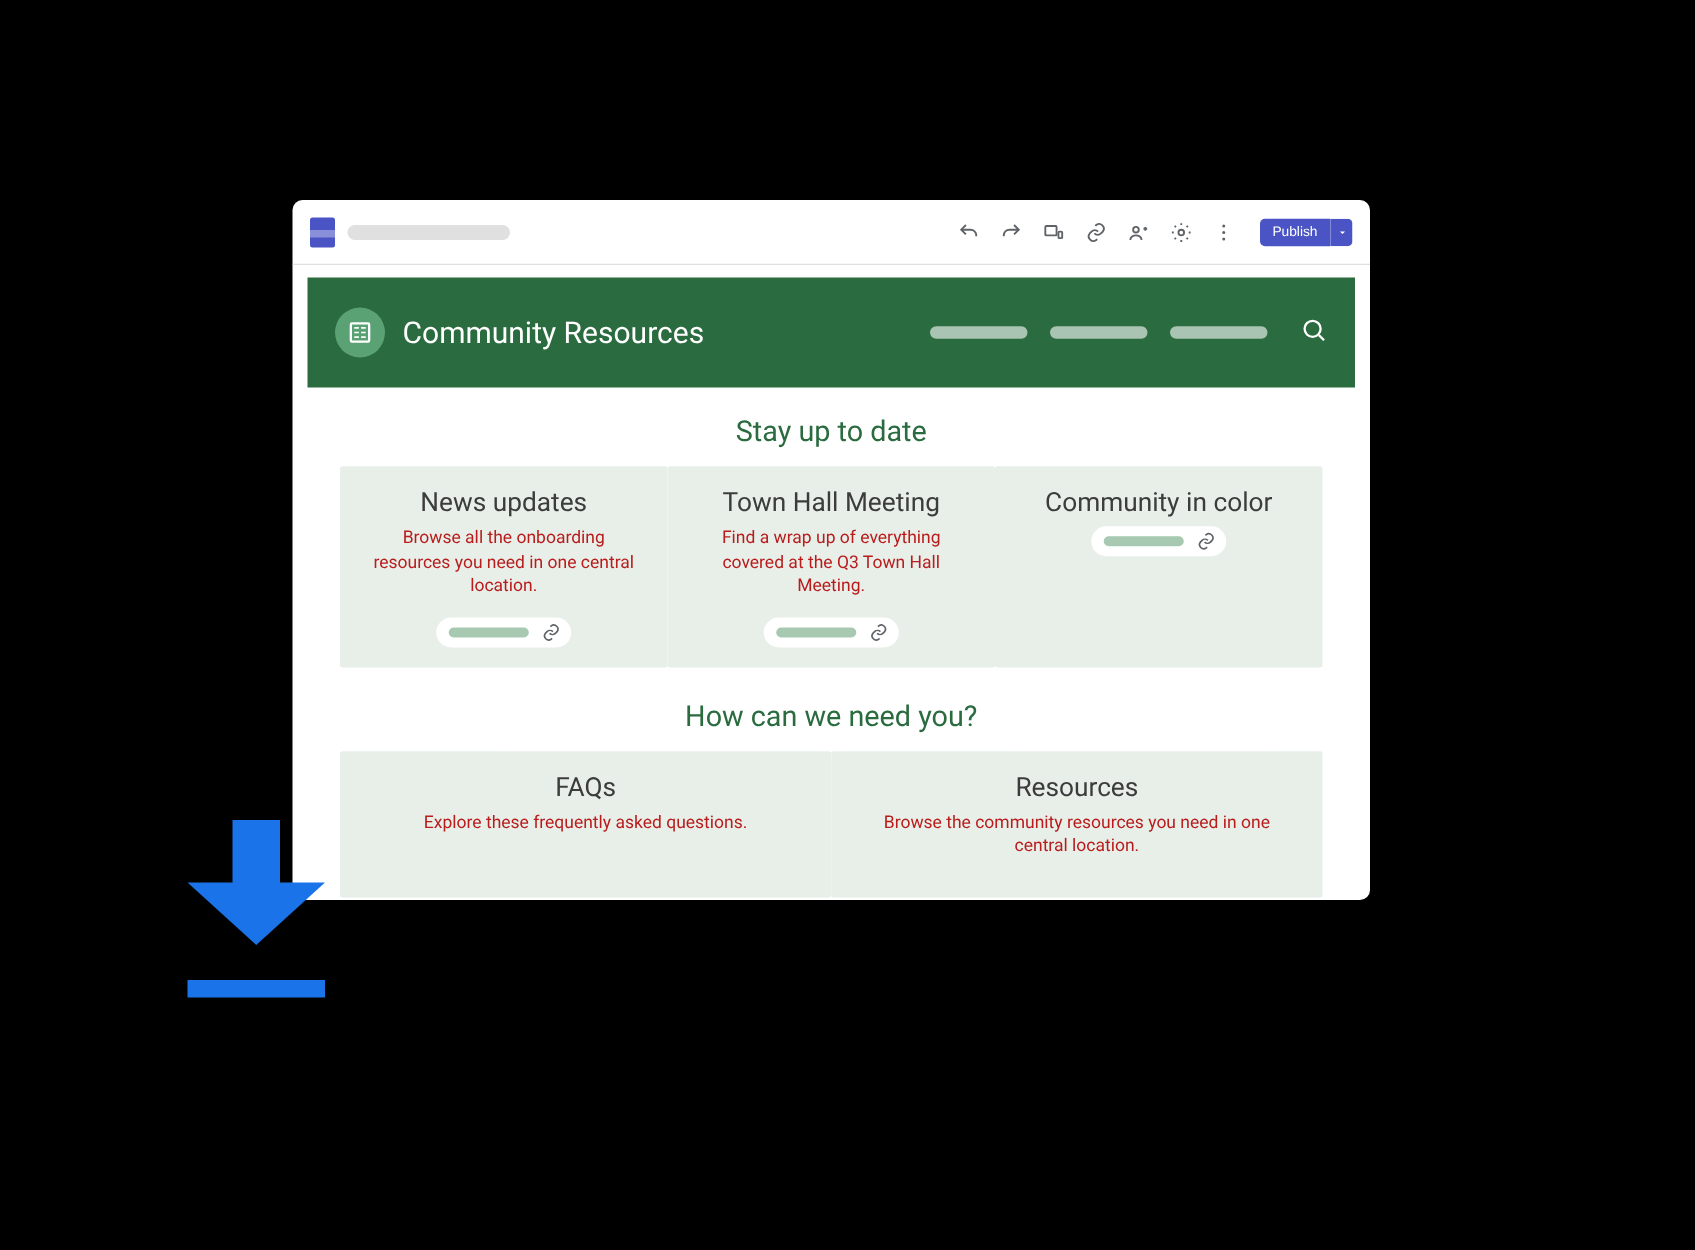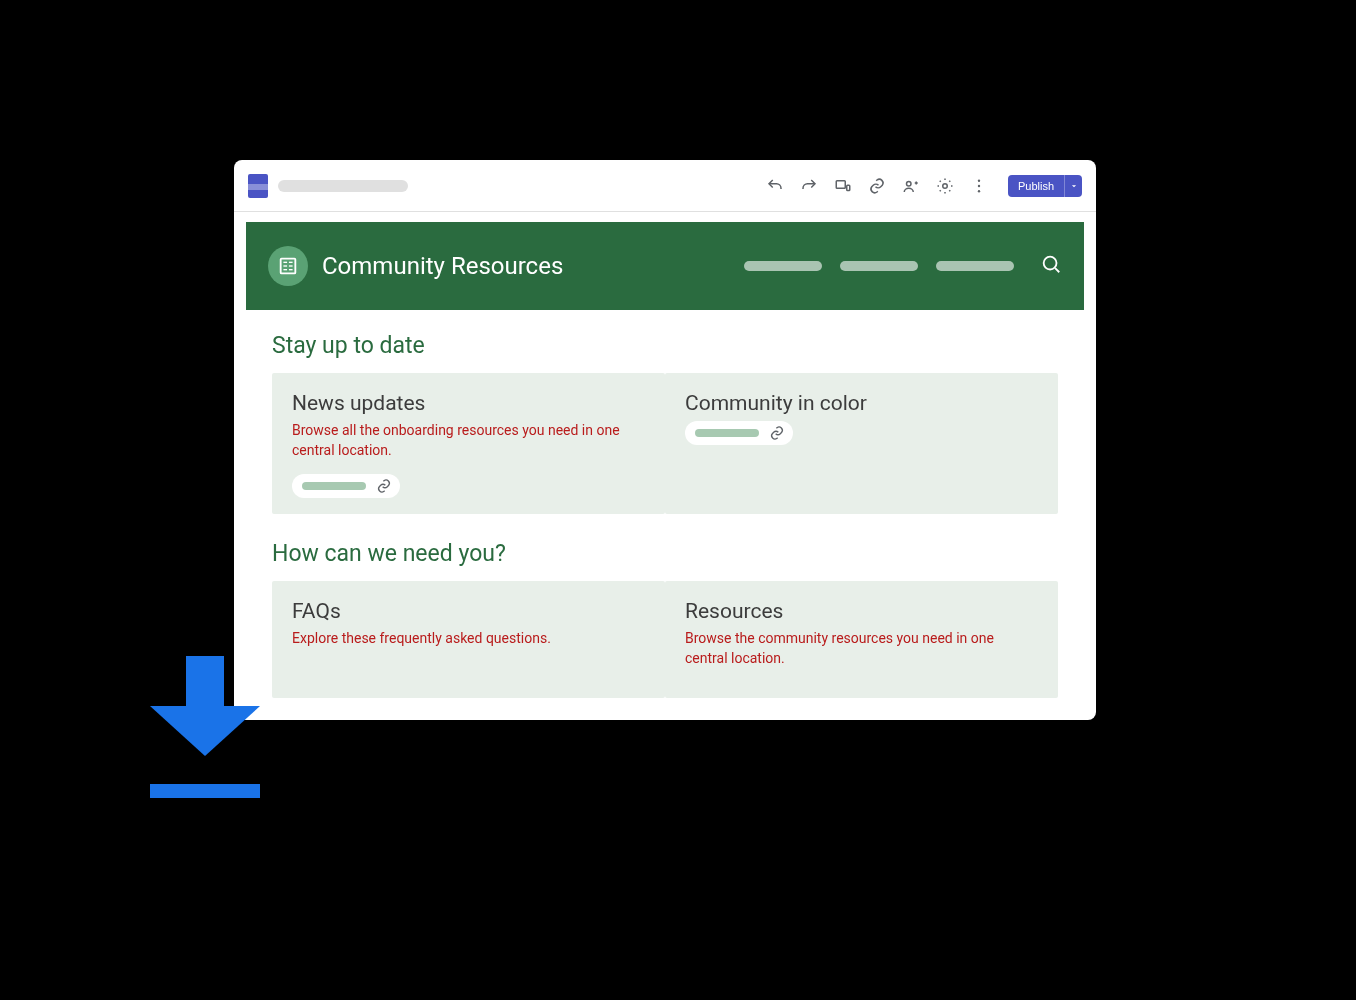--- a/index.html
+++ b/index.html
@@ -130,20 +130,21 @@
     border-radius: 5px;
   }
   .search-icon {
     color: #fff;
     margin-left: 8px;
   }
   .search-icon svg { width: 22px; height: 22px; }
 
   .body-area {
     padding: 22px 26px 0 26px;
+    text-align: center;
   }
   .section-title {
     color: #2a6b3f;
     font-size: 23px;
     font-weight: 400;
     margin-bottom: 14px;
   }
   .card-row {
     display: flex;
     margin-bottom: 26px;
@@ -318,20 +319,31 @@
           <div class="card-desc">Browse all the onboarding resources you need in one central location.</div>
           <div class="link-pill">
             <div class="link-pill-bar"></div>
             <svg viewBox="0 0 24 24" fill="none" stroke="currentColor" stroke-width="2">
                 <path d="M10 13a5 5 0 007 0l2-2a5 5 0 00-7-7l-1 1"></path>
                 <path d="M14 11a5 5 0 00-7 0l-2 2a5 5 0 007 7l1-1"></path>
               </svg>
           </div>
         </div>
         <div class="card">
+          <div class="card-title">Town Hall Meeting</div>
+          <div class="card-desc">Find a wrap up of everything covered at the Q3 Town Hall Meeting.</div>
+          <div class="link-pill">
+            <div class="link-pill-bar"></div>
+            <svg viewBox="0 0 24 24" fill="none" stroke="currentColor" stroke-width="2">
+                <path d="M10 13a5 5 0 007 0l2-2a5 5 0 00-7-7l-1 1"></path>
+                <path d="M14 11a5 5 0 00-7 0l-2 2a5 5 0 007 7l1-1"></path>
+              </svg>
+          </div>
+        </div>
+        <div class="card">
           <div class="card-title">Community in color</div>
           <div class="link-pill">
             <div class="link-pill-bar"></div>
             <svg viewBox="0 0 24 24" fill="none" stroke="currentColor" stroke-width="2">
                 <path d="M10 13a5 5 0 007 0l2-2a5 5 0 00-7-7l-1 1"></path>
                 <path d="M14 11a5 5 0 00-7 0l-2 2a5 5 0 007 7l1-1"></path>
               </svg>
           </div>
         </div>
       </div>

